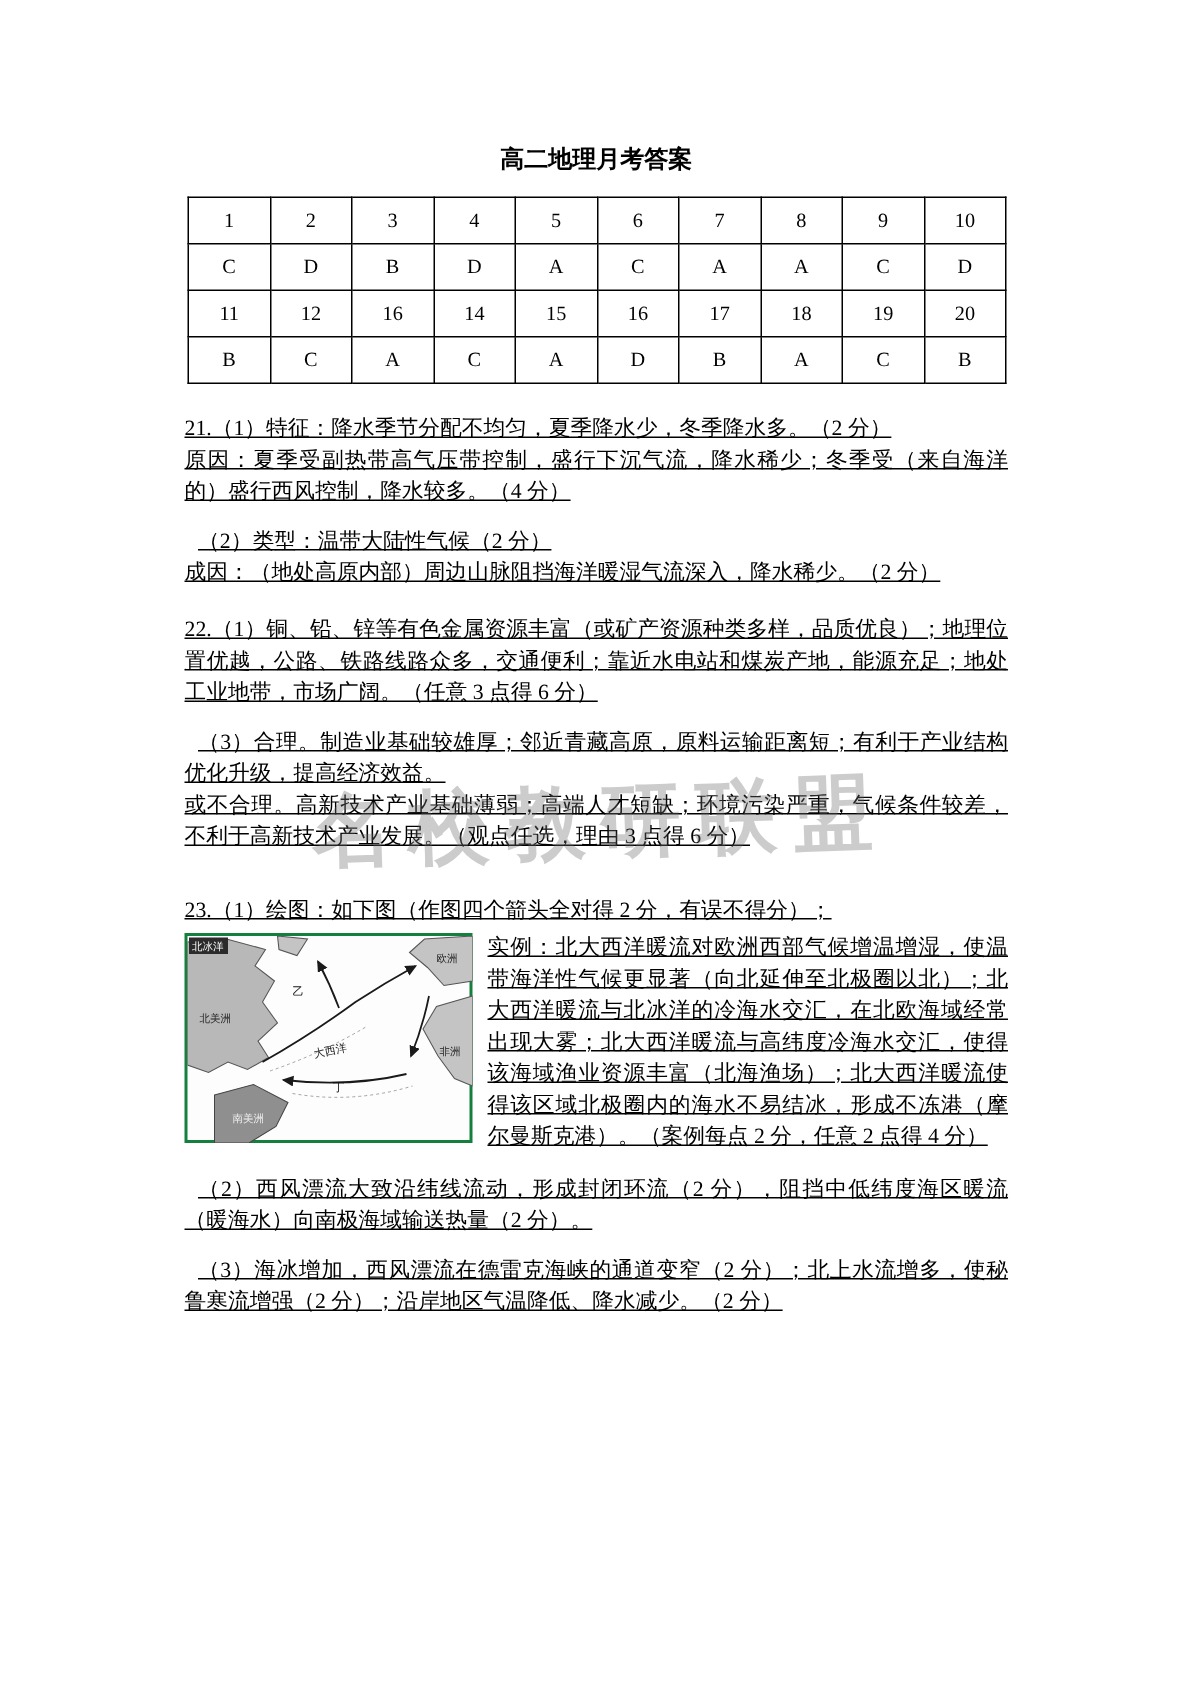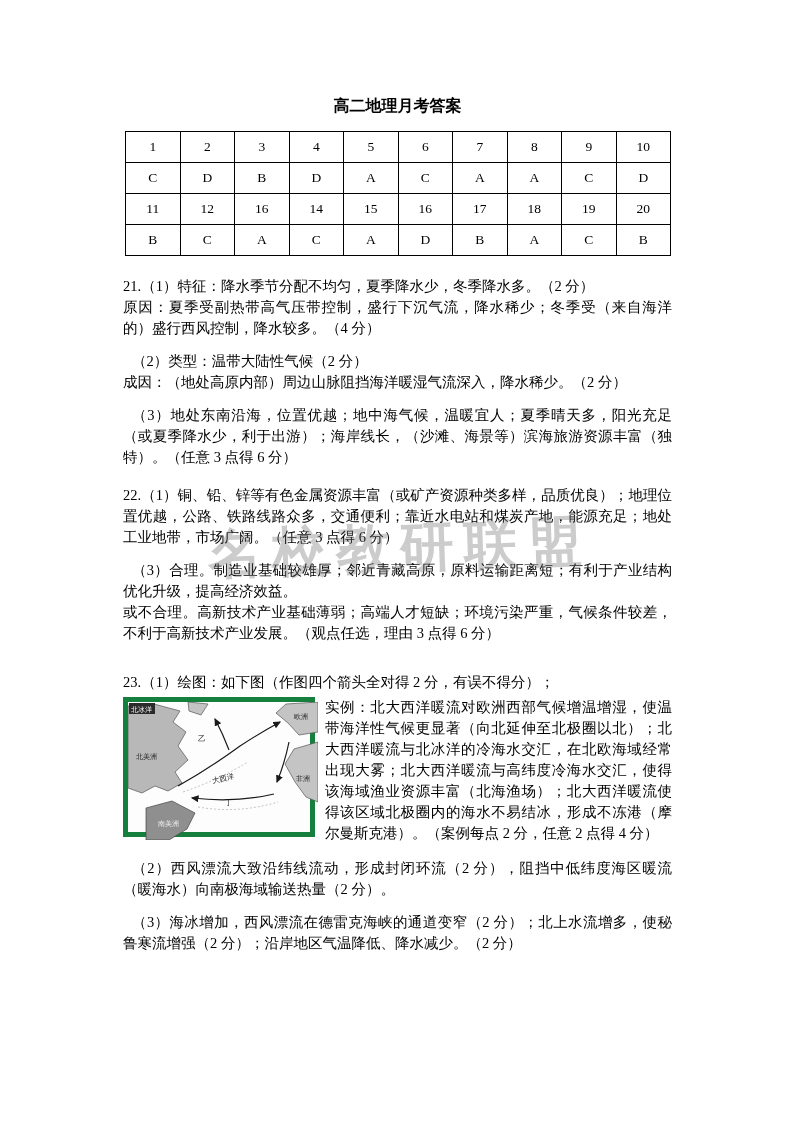--- a/index.html
+++ b/index.html
@@ -34,33 +34,34 @@
     font-size:13.5px;
     padding:0;
   }
   .body-text{margin-top:20px;}
   .para{
     font-size:14.5px;
     line-height:21px;
     white-space:pre-line;
     margin:0 0 12px 0;
     text-align:justify;
+    text-decoration:underline;
   }
   .para.sub{text-indent:9px;}
   .para.qgap{margin-top:17px;}
   .fig-row{
     display:flex;
     gap:10px;
     align-items:flex-start;
     margin:4px 0 14px 0;
   }
   .map-box{
     flex:0 0 192px;
     width:192px;height:140px;
-    border:5px solid #15803d;
+    border:2px solid #15803d;
     box-sizing:border-box;
     background:#fdfdfd;
   }
   .fig-text{flex:1;}
   .watermark{
     position:absolute;
     left:208px;top:512px;
     font-size:54px;
     font-weight:bold;
     letter-spacing:10px;
@@ -131,21 +132,20 @@
         <td>B</td>
       </tr>
     </tbody>
   </table>
 
   <div class="body-text">
     <p class="para">21.（1）特征：降水季节分配不均匀，夏季降水少，冬季降水多。（2 分）
 原因：夏季受副热带高气压带控制，盛行下沉气流，降水稀少；冬季受（来自海洋的）盛行西风控制，降水较多。（4 分）</p>
     <p class="para sub">（2）类型：温带大陆性气候（2 分）
 成因：（地处高原内部）周边山脉阻挡海洋暖湿气流深入，降水稀少。（2 分）</p>
-    <p class="para sub">（3）地处东南沿海，位置优越；地中海气候，温暖宜人；夏季晴天多，阳光充足（或夏季降水少，利于出游）；海岸线长，（沙滩、海景等）滨海旅游资源丰富（独特）。（任意 3 点得 6 分）</p>
     <p class="para qgap">22.（1）铜、铅、锌等有色金属资源丰富（或矿产资源种类多样，品质优良）；地理位置优越，公路、铁路线路众多，交通便利；靠近水电站和煤炭产地，能源充足；地处工业地带，市场广阔。（任意 3 点得 6 分）</p>
     <p class="para sub">（3）合理。制造业基础较雄厚；邻近青藏高原，原料运输距离短；有利于产业结构优化升级，提高经济效益。
 或不合理。高新技术产业基础薄弱；高端人才短缺；环境污染严重，气候条件较差，不利于高新技术产业发展。（观点任选，理由 3 点得 6 分）</p>
     <p class="para qgap" style="margin-bottom:4px;margin-top:28px;">23.（1）绘图：如下图（作图四个箭头全对得 2 分，有误不得分）；</p>
 
     <div class="fig-row">
       <div class="map-box">
         <svg width="190" height="138" viewBox="0 0 190 138">
           <defs>
             <marker id="arw" markerWidth="7" markerHeight="7" refX="5.5" refY="3" orient="auto">

